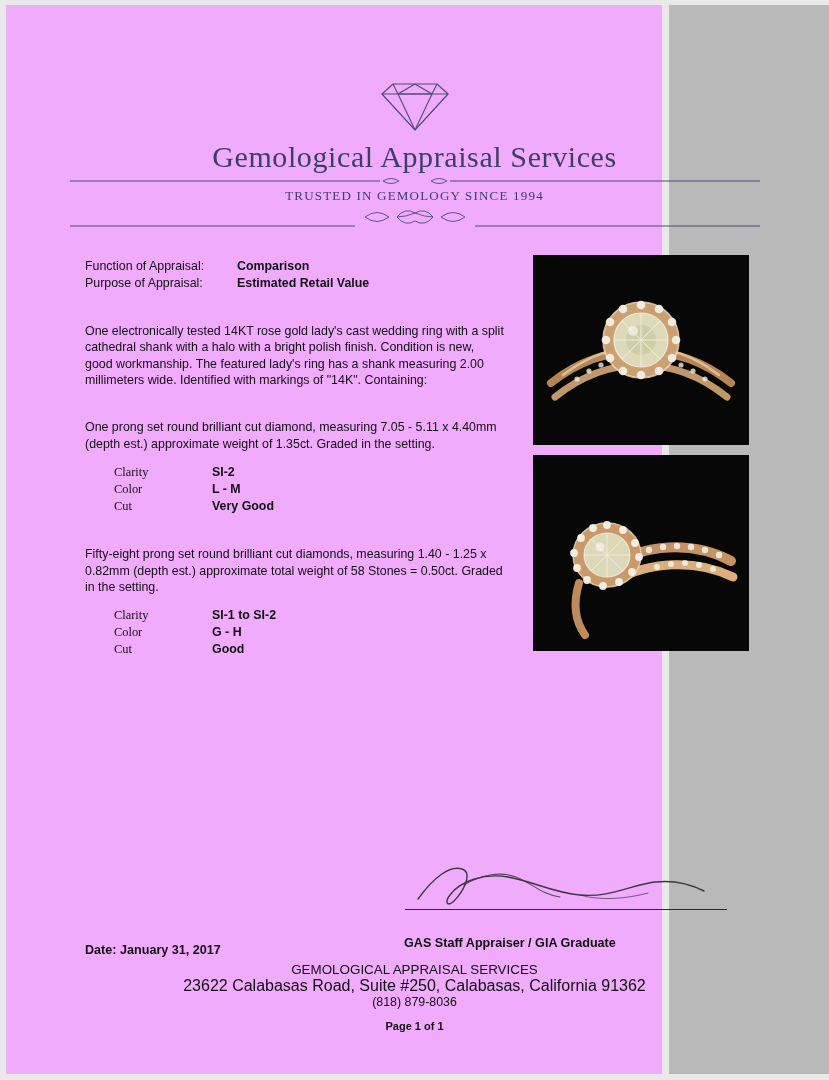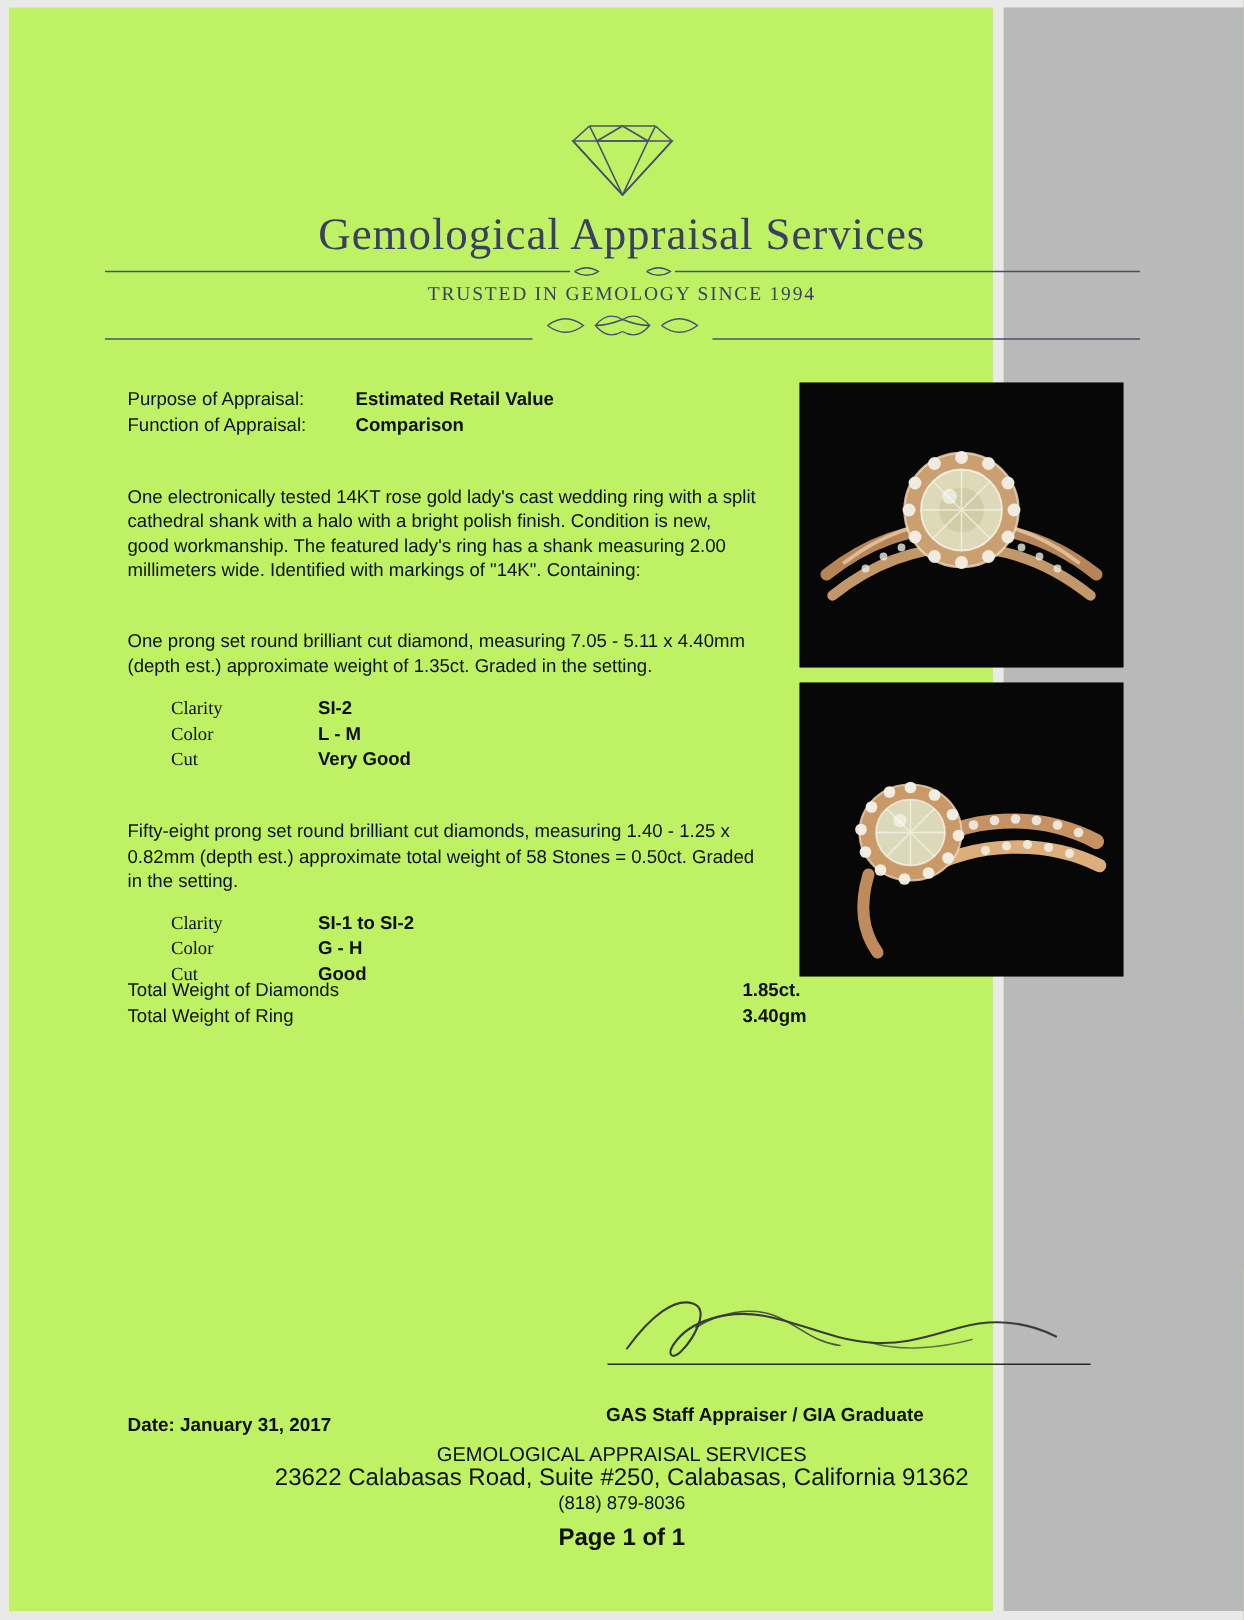--- a/index.html
+++ b/index.html
@@ -10,21 +10,21 @@
   body {
     width: 829px;
     height: 1080px;
     font-family: "Liberation Sans", sans-serif;
     overflow: hidden;
   }
   .page {
     position: relative;
     width: 669px;
     height: 1080px;
-    background: #bef264;
+    background: #f0abfc;
     box-sizing: border-box;
   }
   
   .edge-left, .edge-right, .edge-top, .edge-bottom {
     position: absolute;
     background: #e9e9e9;
   }
   .edge-left  { left: 0; top: 0; width: 6px;  height: 1080px; }
   .edge-right { right: 0; top: 0; width: 7px; height: 1080px; }
   .edge-top   { left: 0; top: 0; width: 829px; height: 5px; }
@@ -170,21 +170,21 @@
     top: 962px;
     width: 829px;
     text-align: center;
     color: #101010;
     font-size: 13px;
     line-height: 16px;
   }
   .footer .f1 { font-size: 13.4px; }
   .footer .f2 { font-size: 16px; }
   .footer .f3 { font-size: 12.4px; }
-  .footer .f4 { font-size: 16px; font-weight: bold; margin-top: 8px; }
+  .footer .f4 { font-size: 11px; font-weight: bold; margin-top: 8px; }
 </style>
 </head>
 <body>
 
 <div class="page">
 
   <div class="edge-left"></div>
   <div class="edge-right"></div>
   <div class="edge-top"></div>
   <div class="edge-bottom"></div>
@@ -226,27 +226,27 @@
       <path d="M362,13 q8,-10 18,-4 q-10,4 -18,4 q8,10 18,4" fill="none" stroke="#4a4f70" stroke-width="0.9"></path>
       <path d="M398,13 q-8,-10 -18,-4 q10,4 18,4 q-8,10 -18,4" fill="none" stroke="#4a4f70" stroke-width="0.9"></path>
       <line x1="35" y1="22" x2="320" y2="22" stroke="#4a4f70" stroke-width="1"></line>
       <line x1="440" y1="22" x2="725" y2="22" stroke="#4a4f70" stroke-width="1"></line>
     </svg>
   </div>
 
   <div class="doc-body">
 
     <div class="kv-row">
+      <div class="kv-label">Function of Appraisal:</div>
+      <div class="kv-value">Comparison</div>
+    </div>
+    <div class="kv-row">
       <div class="kv-label">Purpose of Appraisal:</div>
       <div class="kv-value">Estimated Retail Value</div>
     </div>
-    <div class="kv-row">
-      <div class="kv-label">Function of Appraisal:</div>
-      <div class="kv-value">Comparison</div>
-    </div>
 
     <div class="para">One electronically tested 14KT rose gold lady's cast wedding ring with a split cathedral shank with a halo with a bright polish finish. Condition is new, good workmanship. The featured lady's ring has a shank measuring 2.00 millimeters wide. Identified with markings of "14K".  Containing:</div>
 
     <div class="para">One prong set round brilliant cut diamond, measuring 7.05 - 5.11 x 4.40mm (depth est.) approximate weight of 1.35ct. Graded in the setting.</div>
 
     <div class="spec-table">
       <div class="spec-row">
         <div class="spec-name">Clarity</div>
         <div class="spec-val">SI-2</div>
       </div>
@@ -271,30 +271,20 @@
         <div class="spec-name">Color</div>
         <div class="spec-val">G - H</div>
       </div>
       <div class="spec-row">
         <div class="spec-name">Cut</div>
         <div class="spec-val">Good</div>
       </div>
     </div>
   </div>
 
-  <div class="totals">
-    <div class="totals-row">
-      <div class="totals-label">Total Weight of Diamonds</div>
-      <div class="totals-val">1.85ct.</div>
-    </div>
-    <div class="totals-row">
-      <div class="totals-label">Total Weight of Ring</div>
-      <div class="totals-val">3.40gm</div>
-    </div>
-  </div>
 
   <div class="photo photo-1">
     <svg class="ring-wrap" viewBox="0 0 216 190">
       <rect x="0" y="0" width="216" height="190" fill="#070707"></rect>
 
       <path d="M18,128 C48,104 78,96 108,96 C138,96 168,104 198,128" fill="none" stroke="#c08b5c" stroke-width="8" stroke-linecap="round" opacity="0.95"></path>
       <path d="M22,142 C52,118 82,110 108,110 C134,110 164,118 194,142" fill="none" stroke="#d7a877" stroke-width="7" stroke-linecap="round" opacity="0.9"></path>
       <path d="M30,120 C56,100 82,92 108,92 C134,92 160,100 186,120" fill="none" stroke="#e8cba5" stroke-width="2.5" stroke-linecap="round" opacity="0.8"></path>
 
       <circle cx="108" cy="85" r="38" fill="#caa070"></circle>

